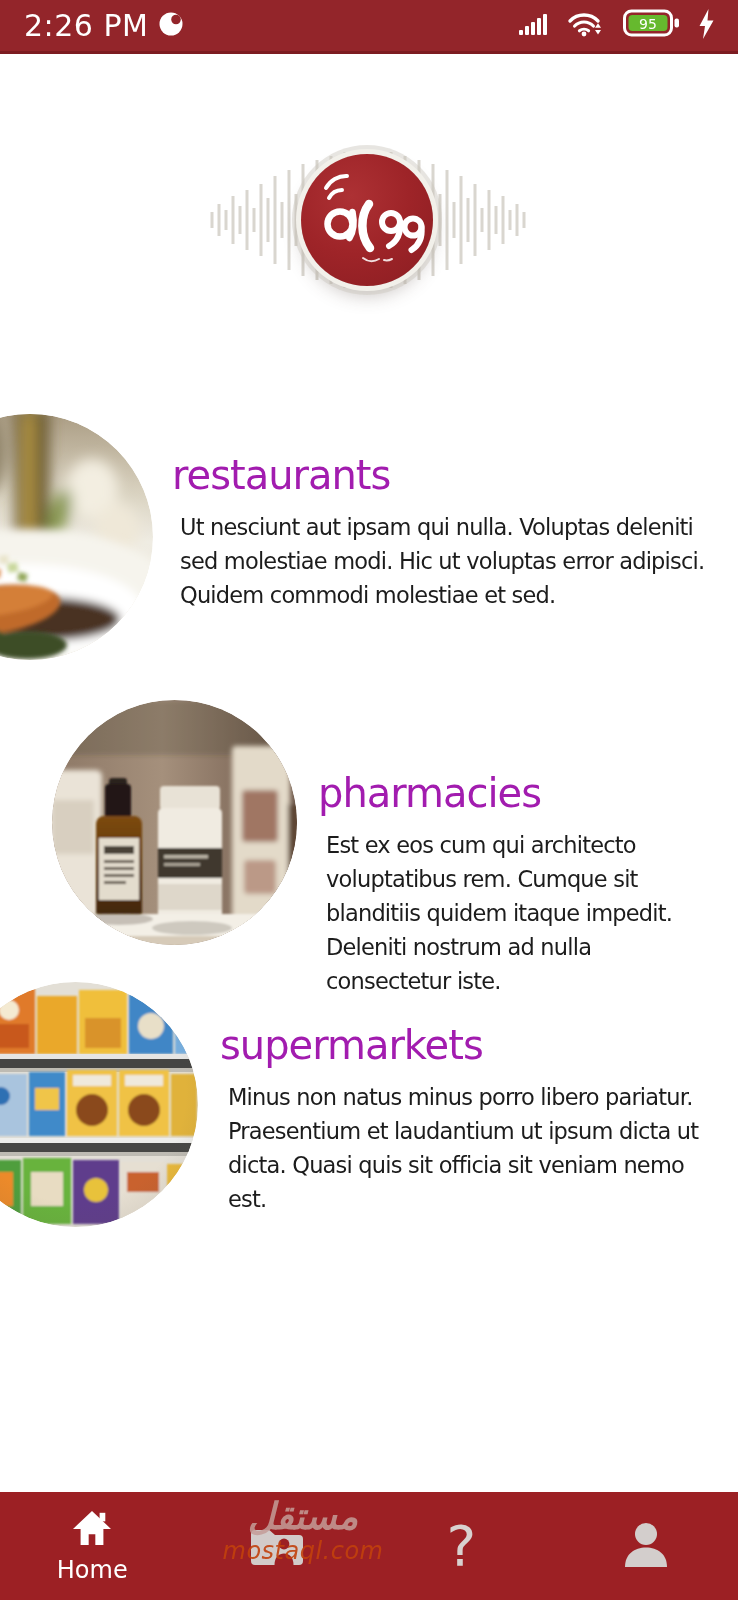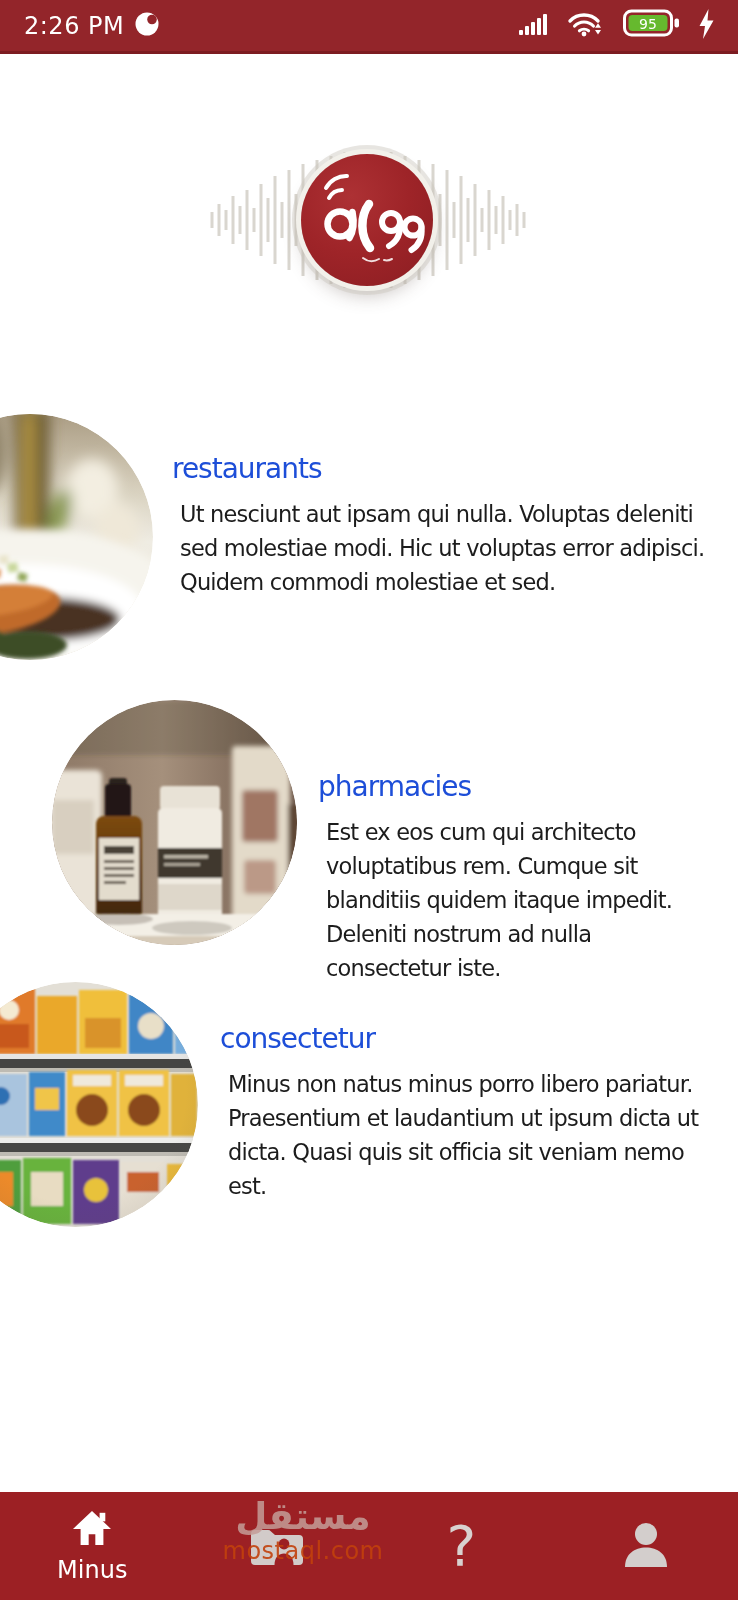--- a/index.html
+++ b/index.html
@@ -4,54 +4,54 @@
 <style>
   html,body{margin:0;padding:0;background:#777;}
   #app{position:relative;width:738px;height:1600px;background:#ffffff;overflow:hidden;
        font-family:"DejaVu Sans",sans-serif;margin:0 auto;}
 
   
   .status-bar{position:absolute;left:0;top:0;width:738px;height:54px;background:#93252a;
     border-bottom:3px solid #7c1c21;display:flex;align-items:center;justify-content:space-between;
     padding:0 24px;box-sizing:border-box;z-index:10;}
   .sb-left{display:flex;align-items:center;gap:10px;}
-  .sb-time{color:#fff;font-size:24px;letter-spacing:.5px;}
+  .sb-time{color:#fff;font-size:30px;letter-spacing:.5px;}
   .sb-right{display:flex;align-items:center;gap:18px;}
 
   
   .wave{position:absolute;left:208px;top:130px;width:320px;height:180px;z-index:1;}
   .logo-circle{position:absolute;left:301px;top:154px;width:132px;height:132px;border-radius:50%;
     background:radial-gradient(circle at 38% 32%, #ad3134 0%, #9e2428 48%, #8a1d22 100%);
     box-shadow:0 0 0 5px #f2f0ea, 0 0 0 9px rgba(205,200,190,.45), 0 10px 18px rgba(80,60,55,.28);
     z-index:2;}
   .logo-circle svg{position:absolute;left:0;top:0;}
 
   
   .photo{position:absolute;border-radius:50%;overflow:hidden;}
   .photo svg{display:block;}
   .photo-restaurants{left:-93px;top:414px;width:246px;height:246px;}
   .photo-pharmacies{left:52px;top:700px;width:245px;height:245px;}
   .photo-supermarkets{left:-47px;top:982px;width:245px;height:245px;}
 
   .sec-text{position:absolute;color:#1b1b1b;}
-  .sec-text h2{margin:0 0 12px 0;font-size:28px;font-weight:normal;color:#1d4ed8;letter-spacing:-1px;}
+  .sec-text h2{margin:0 0 12px 0;font-size:40px;font-weight:normal;color:#a21caf;letter-spacing:-1px;}
   .sec-text p{margin:8px;font-size:22.5px;line-height:34px;letter-spacing:-0.8px;color:#1c1c1c;}
   .text-restaurants{left:172px;top:452px;width:545px;}
   .text-pharmacies{left:318px;top:770px;width:368px;}
   .text-supermarkets{left:220px;top:1022px;width:505px;}
 
   
   .bottom-nav{position:absolute;left:0;top:1492px;width:738px;height:108px;background:#9c2024;
     display:flex;z-index:4;}
   .nav-item{flex:1;display:flex;flex-direction:column;align-items:center;justify-content:center;cursor:pointer;}
   .nav-label{color:#fff;font-size:24px;margin-top:5px;}
   .q-glyph{font-size:56px;line-height:56px;color:#d8d1cf;}
 
   
-  .watermark{position:absolute;left:0;top:1497px;width:606px;text-align:center;z-index:6;pointer-events:none;}
+  .watermark{position:absolute;left:0;top:1497px;width:606px;text-align:center;z-index:6;pointer-events:none;font-style:italic;}
   .wm-ar{font-size:37px;font-weight:bold;color:#c59d98;opacity:.85;line-height:40px;}
   .wm-en{font-size:24px;color:#c2410c;opacity:.9;letter-spacing:.5px;margin-top:0px;}
 </style>
 </head>
 <body>
 
 <div id="app">
 
   <div class="status-bar">
     <div class="sb-left">
@@ -313,33 +313,33 @@
           <circle cx="143" cy="208" r="12" fill="#e8c23a"></circle>
           <rect x="168" y="180" width="44" height="62" fill="#e6dfd2"></rect>
           <rect x="174" y="190" width="32" height="20" fill="#c9622d"></rect>
           <rect x="214" y="182" width="30" height="58" fill="#e8b83a"></rect>
         </g>
         <rect width="245" height="245" fill="url(#vig)"></rect>
       </g>
     </svg>
   </div>
   <div class="sec-text text-supermarkets">
-    <h2>consectetur</h2>
+    <h2>supermarkets</h2>
     <p>Minus non natus minus porro libero pariatur. Praesentium et laudantium ut ipsum dicta ut dicta. Quasi quis sit officia sit veniam nemo est.</p>
   </div>
 
   <div class="bottom-nav">
     <div class="nav-item">
       <span>
         <svg width="42" height="38" viewBox="0 0 44 40">
           <path d="M22 2 L42 21 H34 V38 H25.5 V26.5 H18.5 V38 H10 V21 H2 Z" fill="#ffffff"></path>
           <rect x="30" y="4" width="6" height="9" fill="#ffffff"></rect>
         </svg>
       </span>
-      <span class="nav-label">Minus</span>
+      <span class="nav-label">Home</span>
     </div>
     <div class="nav-item">
       <span>
         <svg width="52" height="42" viewBox="0 0 52 42">
           <path d="M0 11 a4 4 0 0 1 4 -4 h13 a4 4 0 0 1 3 1.4 L24 12 h24 a4 4 0 0 1 4 4 v22 a4 4 0 0 1 -4 4 H4 a4 4 0 0 1 -4 -4 Z" fill="#d2cbc9"></path>
           <circle cx="33" cy="21" r="5.4" fill="#9c2024"></circle>
           <path d="M23.5 42 c0 -8 4.5 -11.5 9.5 -11.5 s9.5 3.5 9.5 11.5 Z" fill="#9c2024"></path>
         </svg>
       </span>
     </div>

